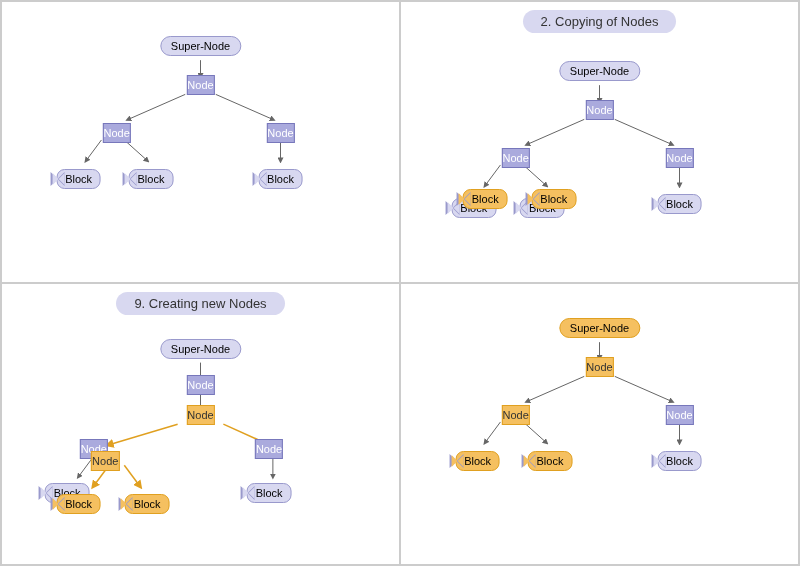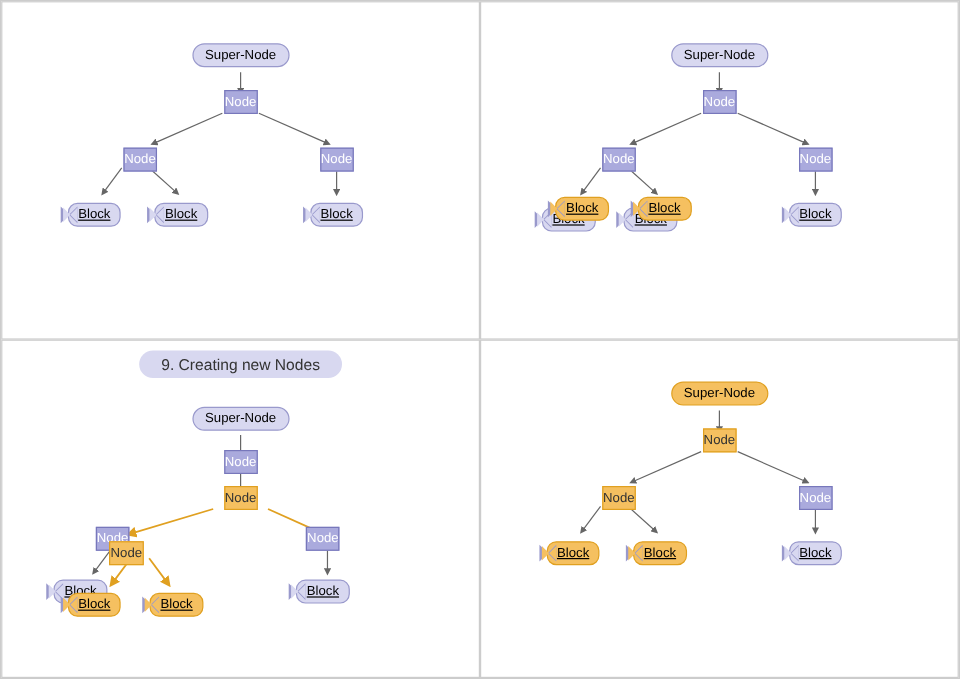--- a/index.html
+++ b/index.html
@@ -61,21 +61,20 @@
     }
     .block-shape {
       display: inline-block;
       background: #d8d8f0;
       border: 1px solid #9999cc;
       border-radius: 8px 8px 8px 8px;
       padding: 3px 8px;
       font-size: 11px;
       text-align: center;
       position: relative;
-      text-decoration: underline;
     }
     .block-shape::before, .block-shape::after {
       content: '';
       position: absolute;
       top: 50%;
       transform: translateY(-50%);
       width: 0;
       height: 0;
     }
     .block-left::before {
@@ -187,20 +186,23 @@
         <span class="block-shape block-left block-right">Block</span>
       </div>
 
       <div class="node-pos" style="left:71%;top:74%;">
         <span class="block-shape block-left block-right">Block</span>
       </div>
     </div>
   </div>
 
   <div class="panel">
+    <div class="panel-title-row">
+      <span class="title-badge">2. Copying of Nodes</span>
+    </div>
     <div class="diagram">
       <svg class="arrows">
         <defs>
           <marker id="arr2" markerWidth="6" markerHeight="6" refX="3" refY="3" orient="auto">
             <path d="M0,0 L0,6 L6,3 z" fill="#666"></path>
           </marker>
         </defs>
         <line x1="50%" y1="22%" x2="50%" y2="29%" stroke="#666" stroke-width="1" marker-end="url(#arr2)"></line>
         <line x1="46%" y1="37%" x2="31%" y2="48%" stroke="#666" stroke-width="1" marker-end="url(#arr2)"></line>
         <line x1="54%" y1="37%" x2="69%" y2="48%" stroke="#666" stroke-width="1" marker-end="url(#arr2)"></line>

